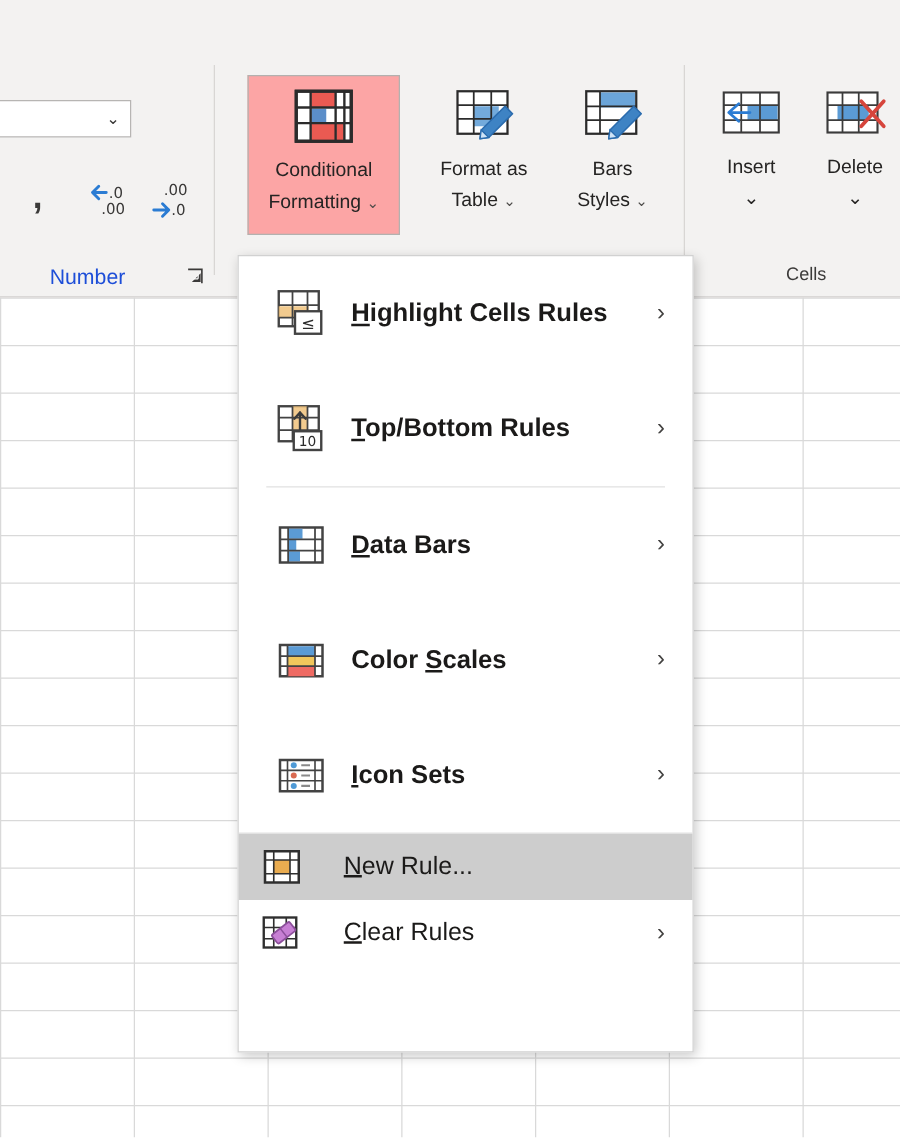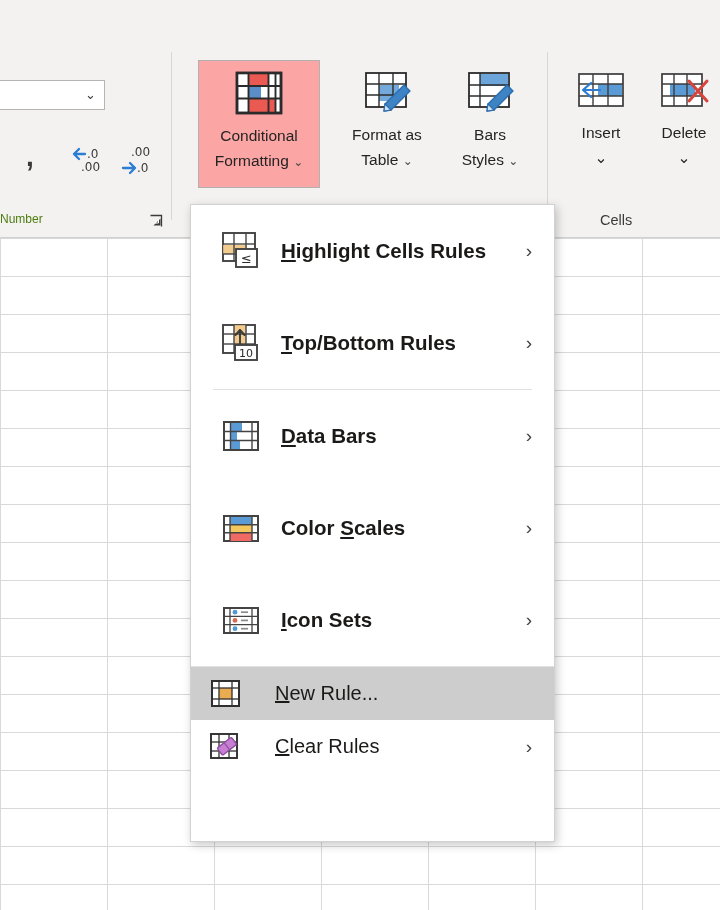--- a/index.html
+++ b/index.html
@@ -42,25 +42,25 @@
   #comma-style{left:14px;top:140px;width:32px;height:34px;font-size:28px;font-weight:700;}
   .dec-icon{position:absolute;top:141px;width:44px;height:34px;}
   #increase-decimal{left:68px;}
   #decrease-decimal{left:118px;}
 
   #number-launcher{
     position:absolute;left:149px;top:214px;width:14px;height:14px;
   }
   #number-label{
     position:absolute;left:0px;top:212px;width:140px;
-    font-size:12px;color:#4d7c0f;text-align:left;
+    font-size:17px;color:#1d4ed8;text-align:center;
   }
   #cells-label{
     position:absolute;left:600px;top:212px;width:90px;
-    font-size:14.5px;color:#3b3a39;text-align:left;
+    font-size:14.5px;color:#3b3a39;text-align:center;
   }
 
   
   .rib-btn{
     position:absolute;display:flex;flex-direction:column;align-items:center;
     box-sizing:border-box;padding-top:8px;
   }
   .rib-btn .ico{display:block;}
   .rib-btn .lbl{
     font-size:15.5px;line-height:29px;color:#252423;text-align:center;

